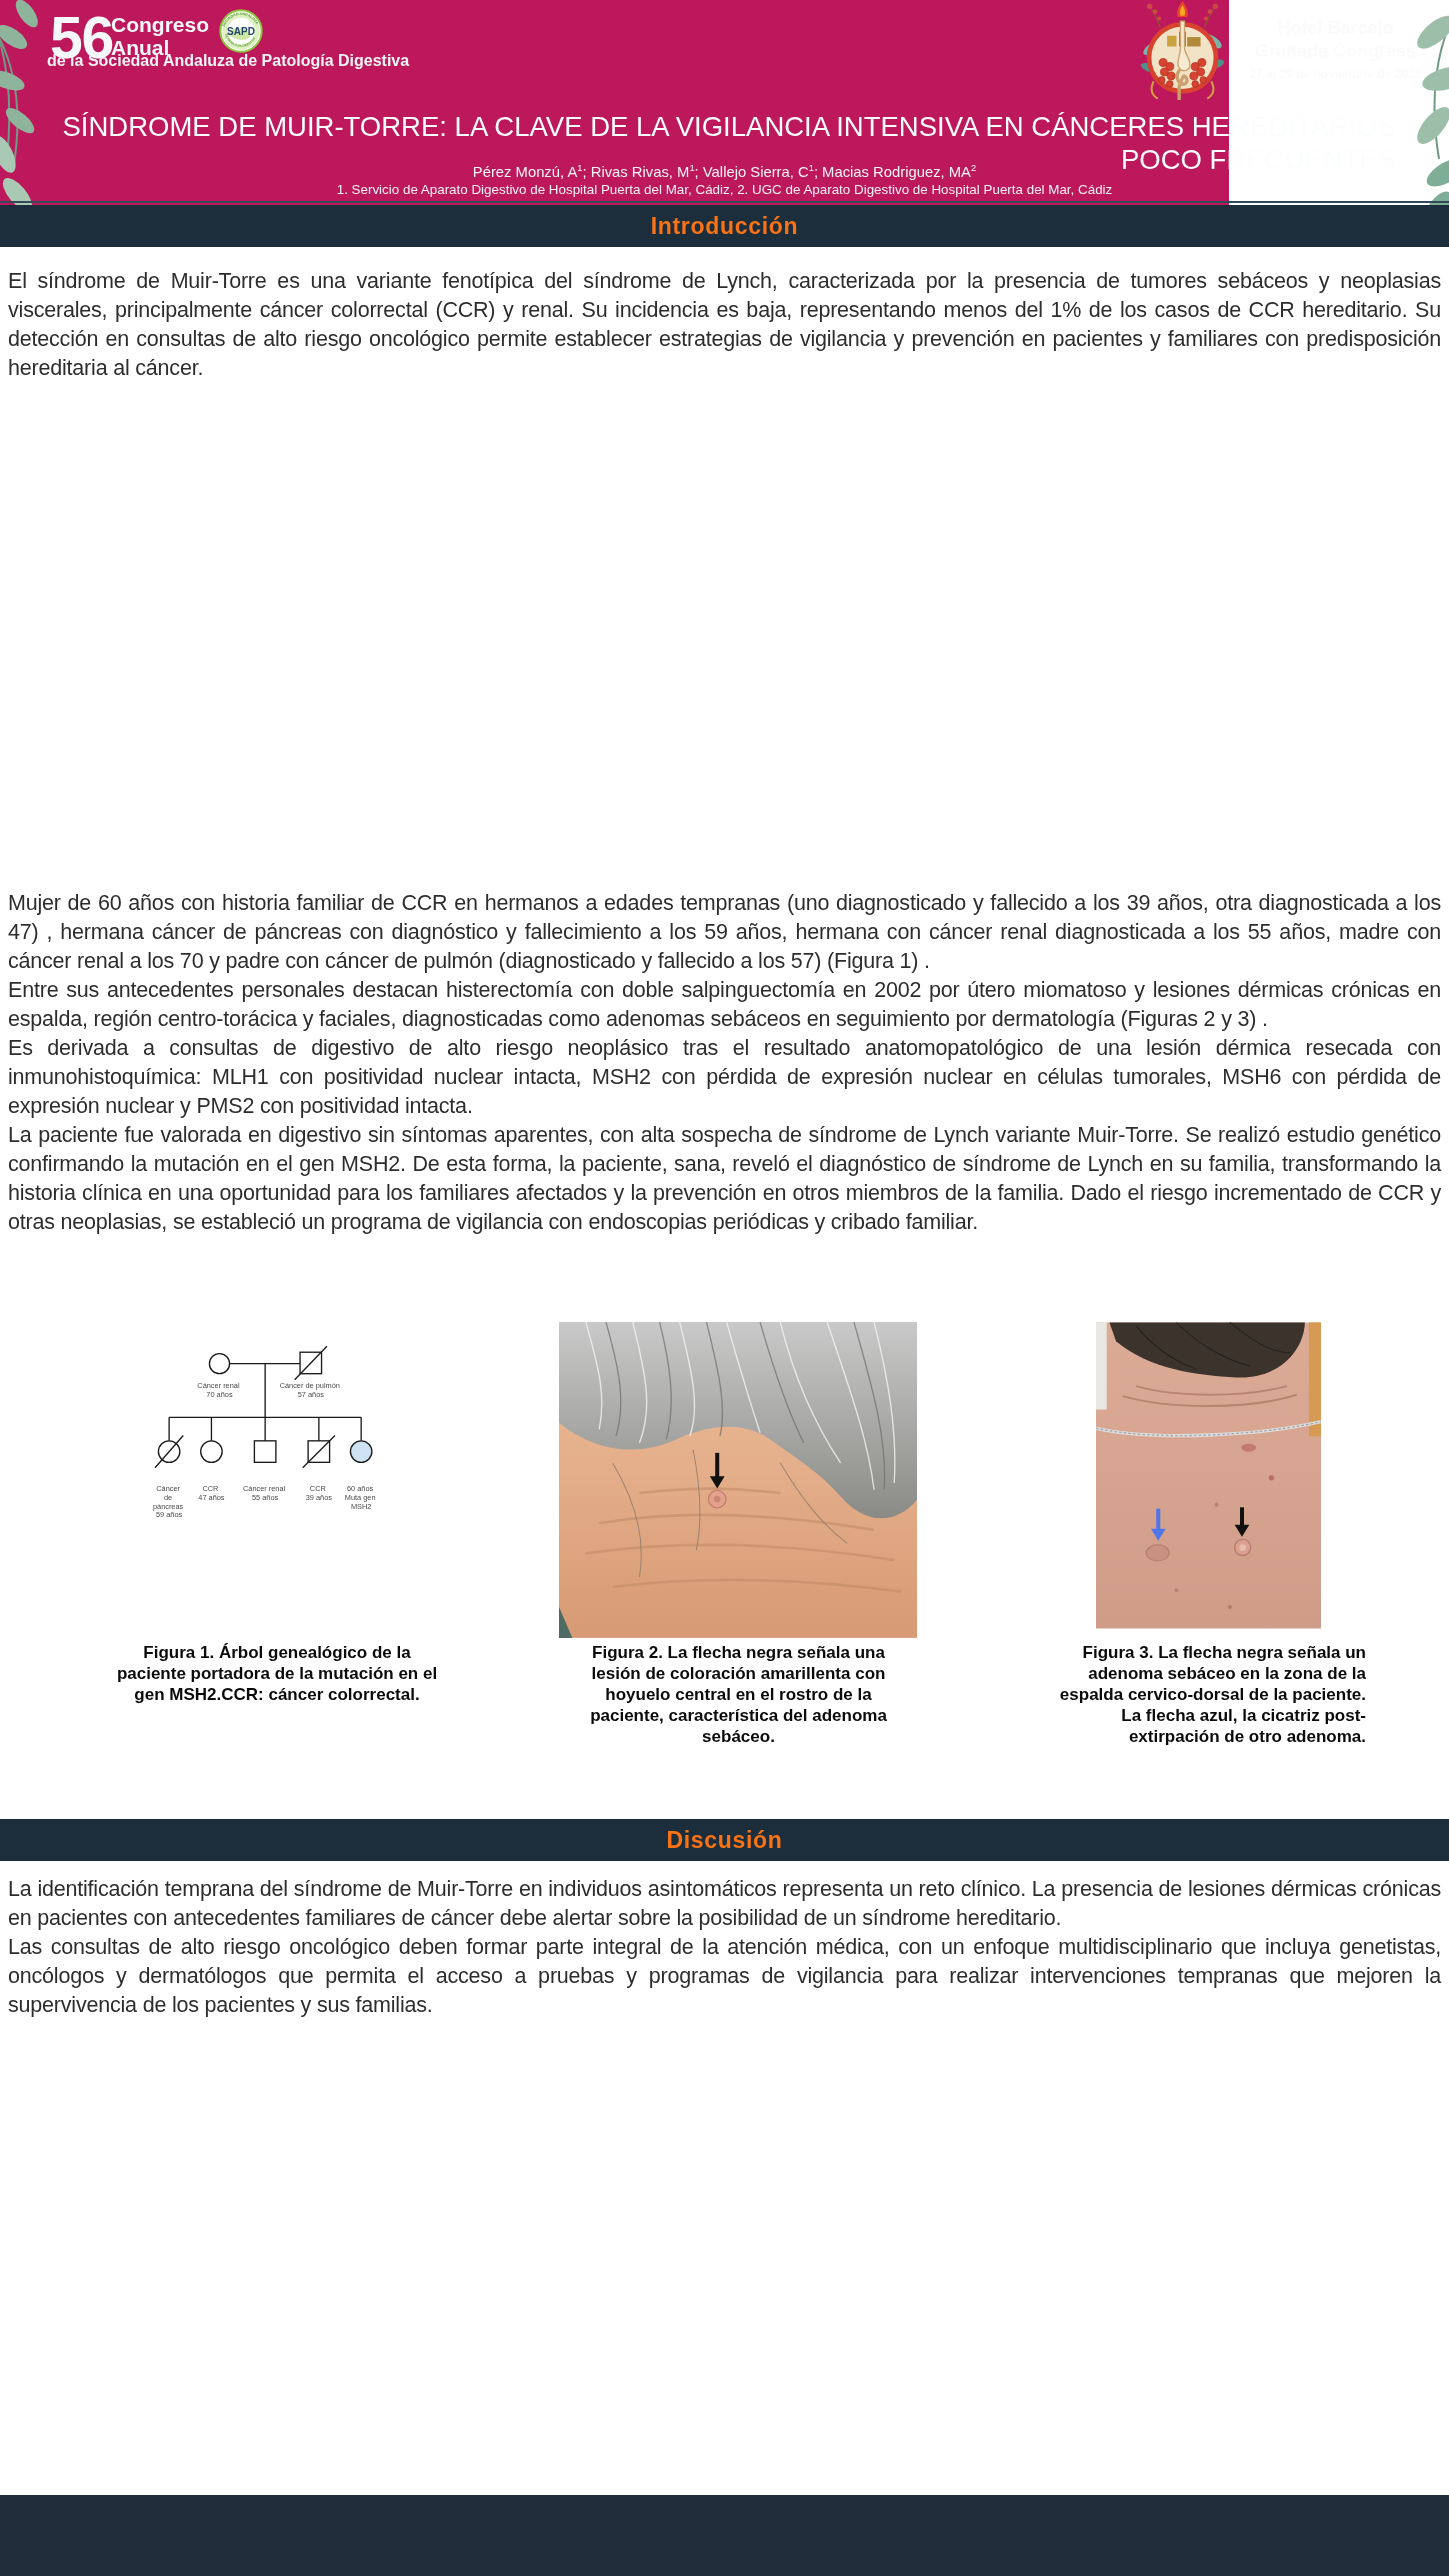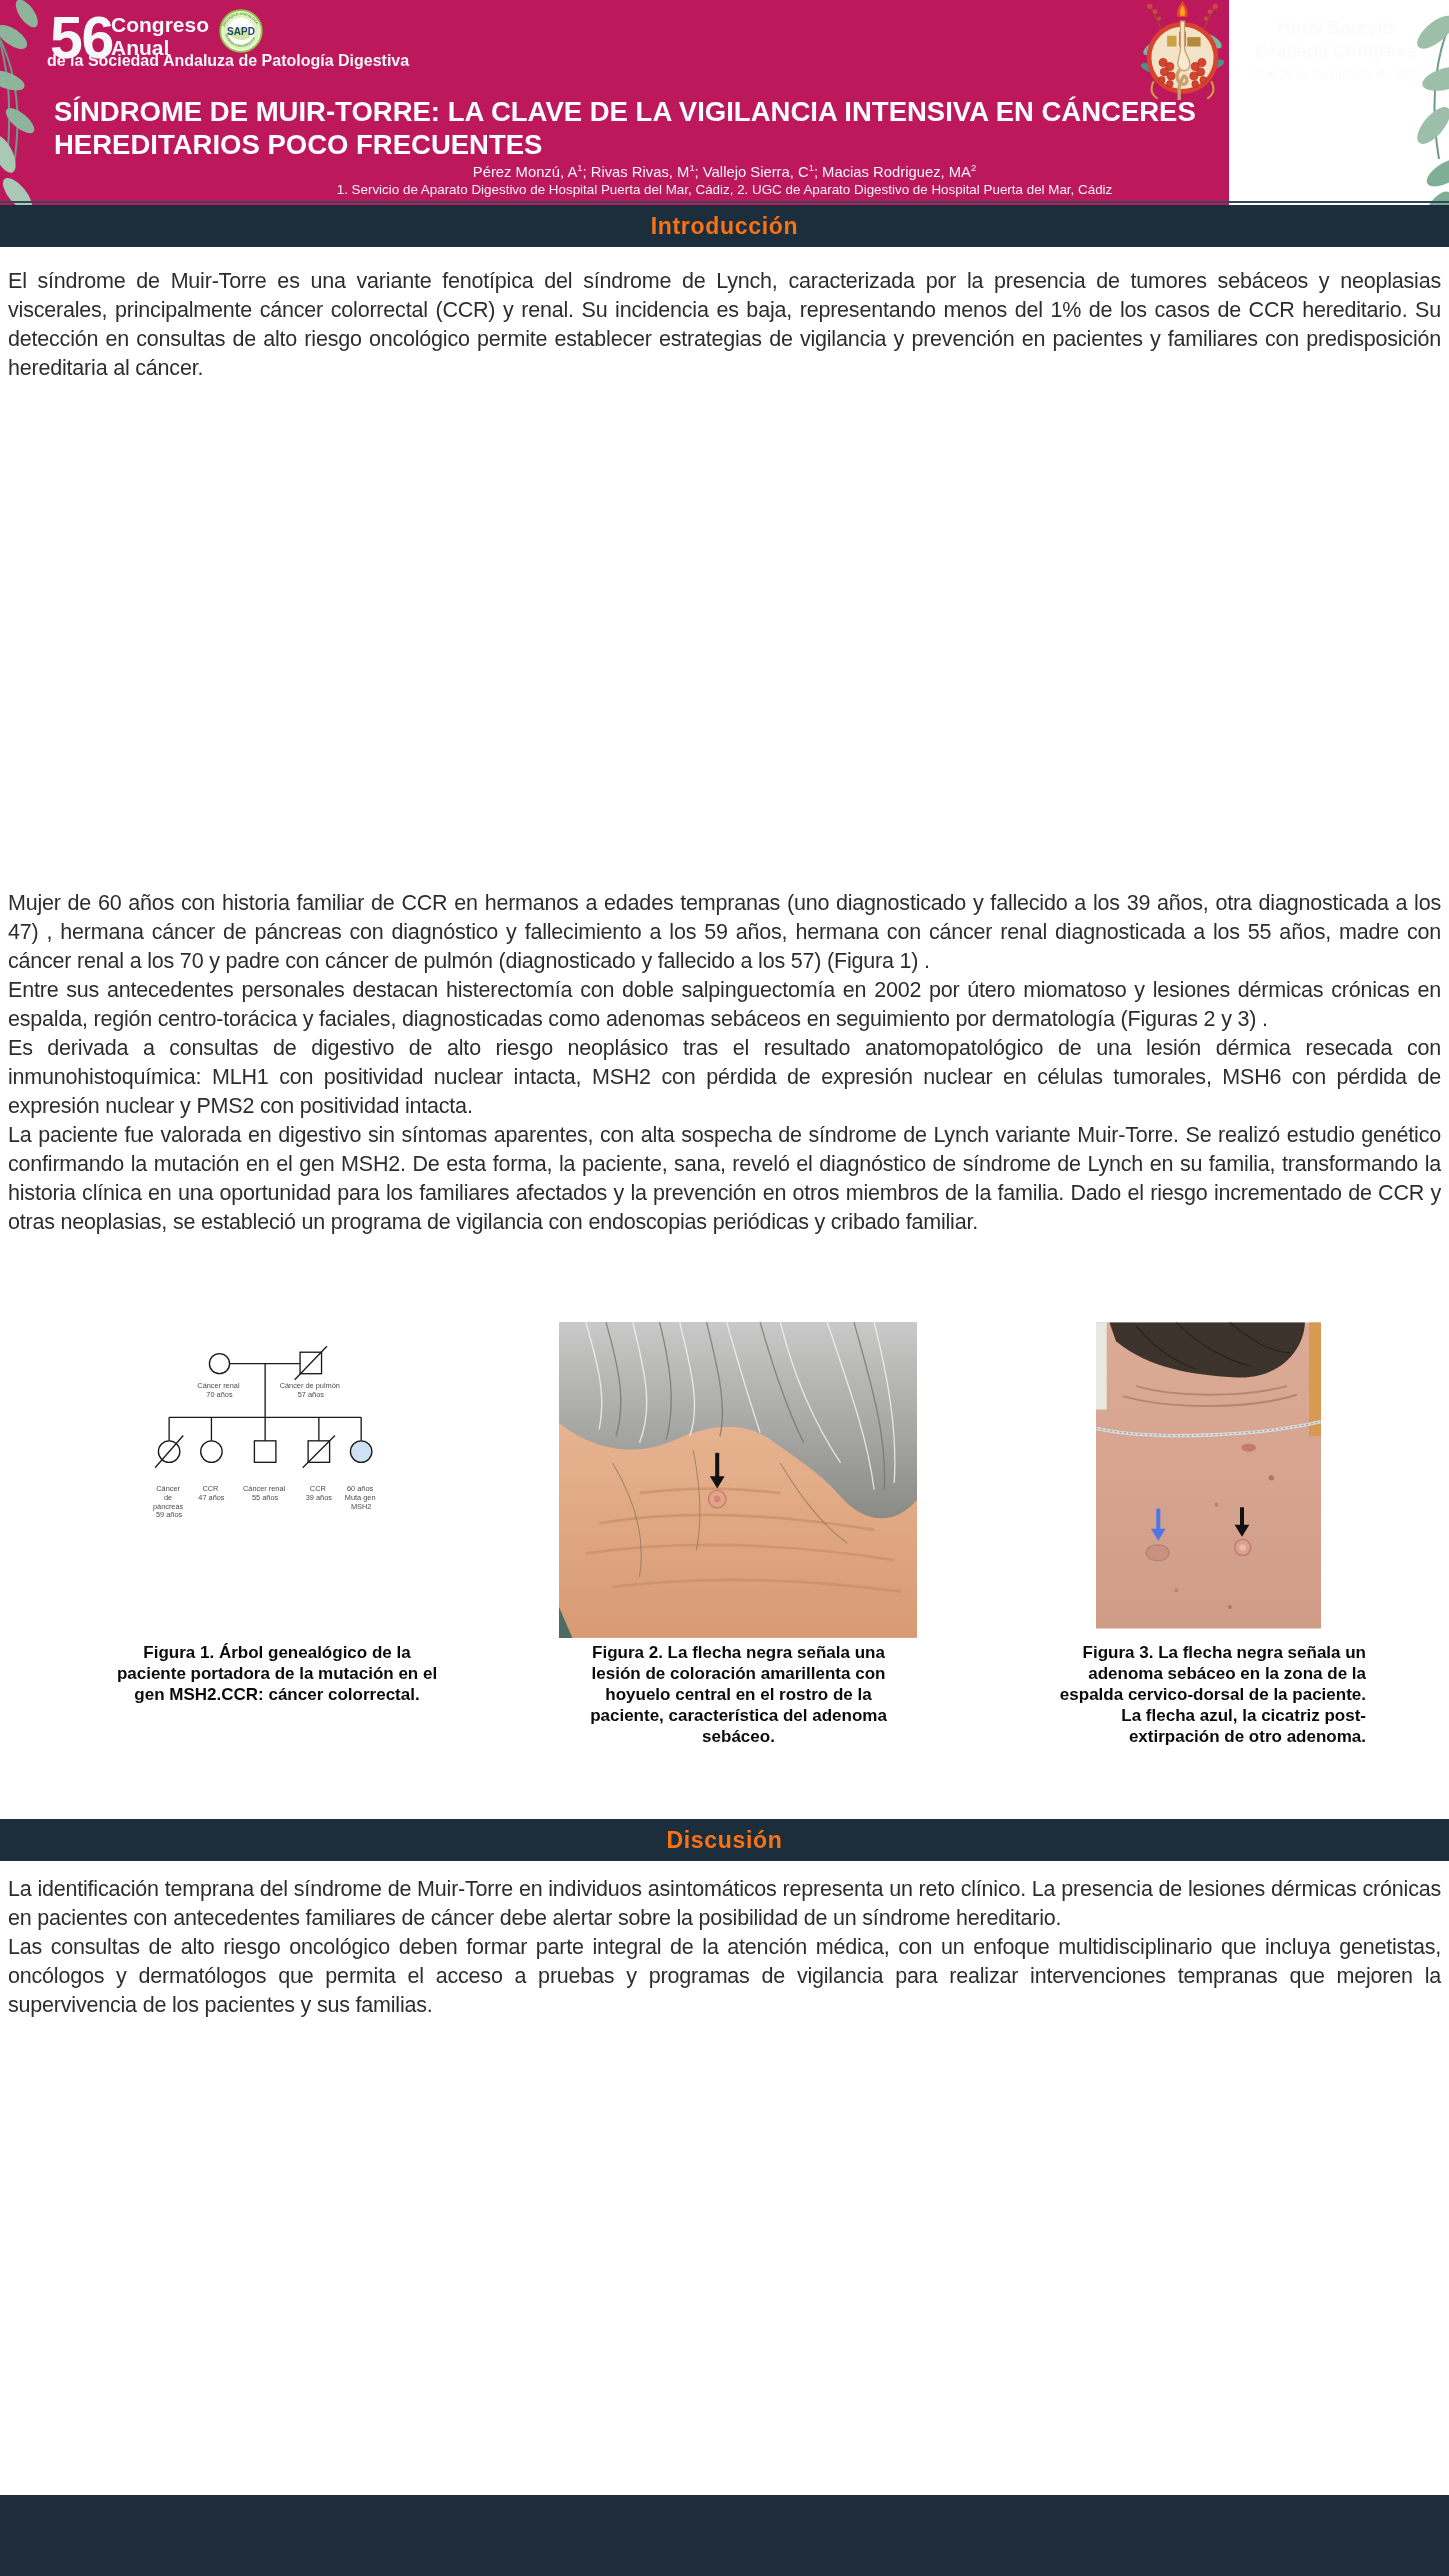--- a/index.html
+++ b/index.html
@@ -11,22 +11,22 @@
   #header{left:0;top:0;width:1229px;height:205px;background:#be185d;}
   #header-divider{left:0;top:201px;width:1449px;height:2px;background:#33495a;}
   .edition{left:50px;top:4px;font-size:59px;font-weight:800;color:#f5f7f8;letter-spacing:-1.3px;}
   .congress-lines{left:111px;top:13.4px;font-size:21px;font-weight:700;color:#f5f7f8;line-height:23px;}
   .society{left:47px;top:52px;font-size:16px;font-weight:700;color:#f2f4f5;}
   .venue{left:1238px;top:17.4px;width:195px;text-align:center;color:#fbfbfb;}
   .venue .v1{font-size:18px;font-weight:700;line-height:23px;}
   .venue .v2{font-size:12px;font-weight:700;margin-top:4px;}
 
   
-  #title{left:54px;top:95px;width:1342px;text-align:left;color:#fbfdfe;
-         font-size:27.5px;font-weight:700;line-height:33px;}
+  #title{left:54px;top:110px;width:1342px;text-align:right;color:#fbfdfe;
+         font-size:27.5px;font-weight:400;line-height:33px;}
   #authors{left:0;top:162px;width:1449px;text-align:center;color:#f2f5f7;font-size:14.8px;}
   #authors sup{font-size:9.4px;}
   #affiliations{left:0;top:182px;width:1449px;text-align:center;color:#eef2f4;font-size:13.4px;}
 
   
   .section-bar{left:0;width:1449px;height:42px;background:#1c2e3b;color:#f97316;
                display:flex;align-items:center;justify-content:center;
                font-size:23px;font-weight:800;letter-spacing:0.7px;}
   #bar-intro{top:205px;}
   #bar-caso{top:818px;}

